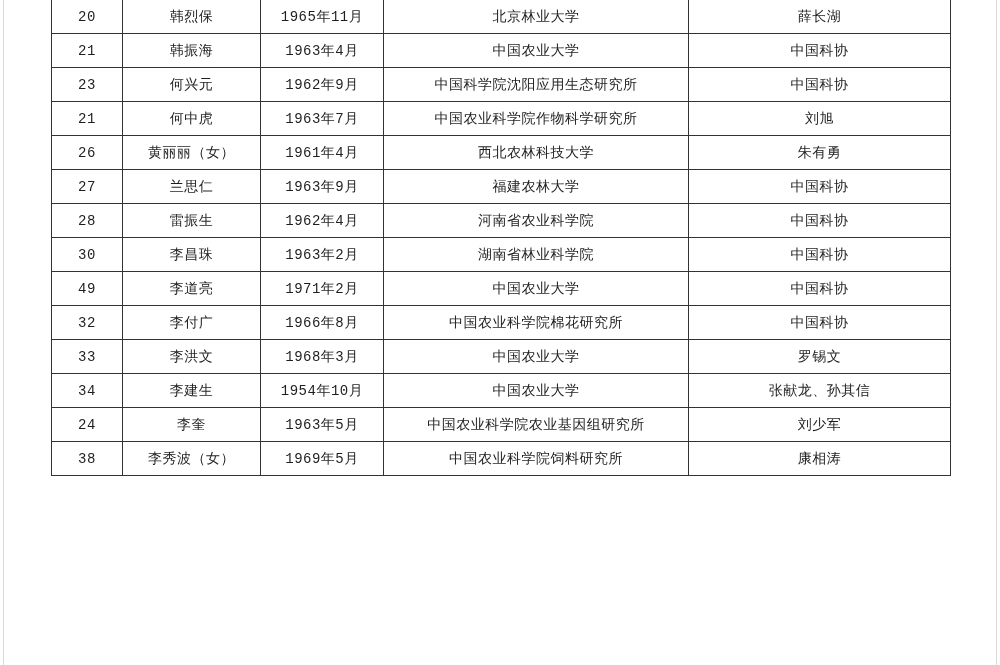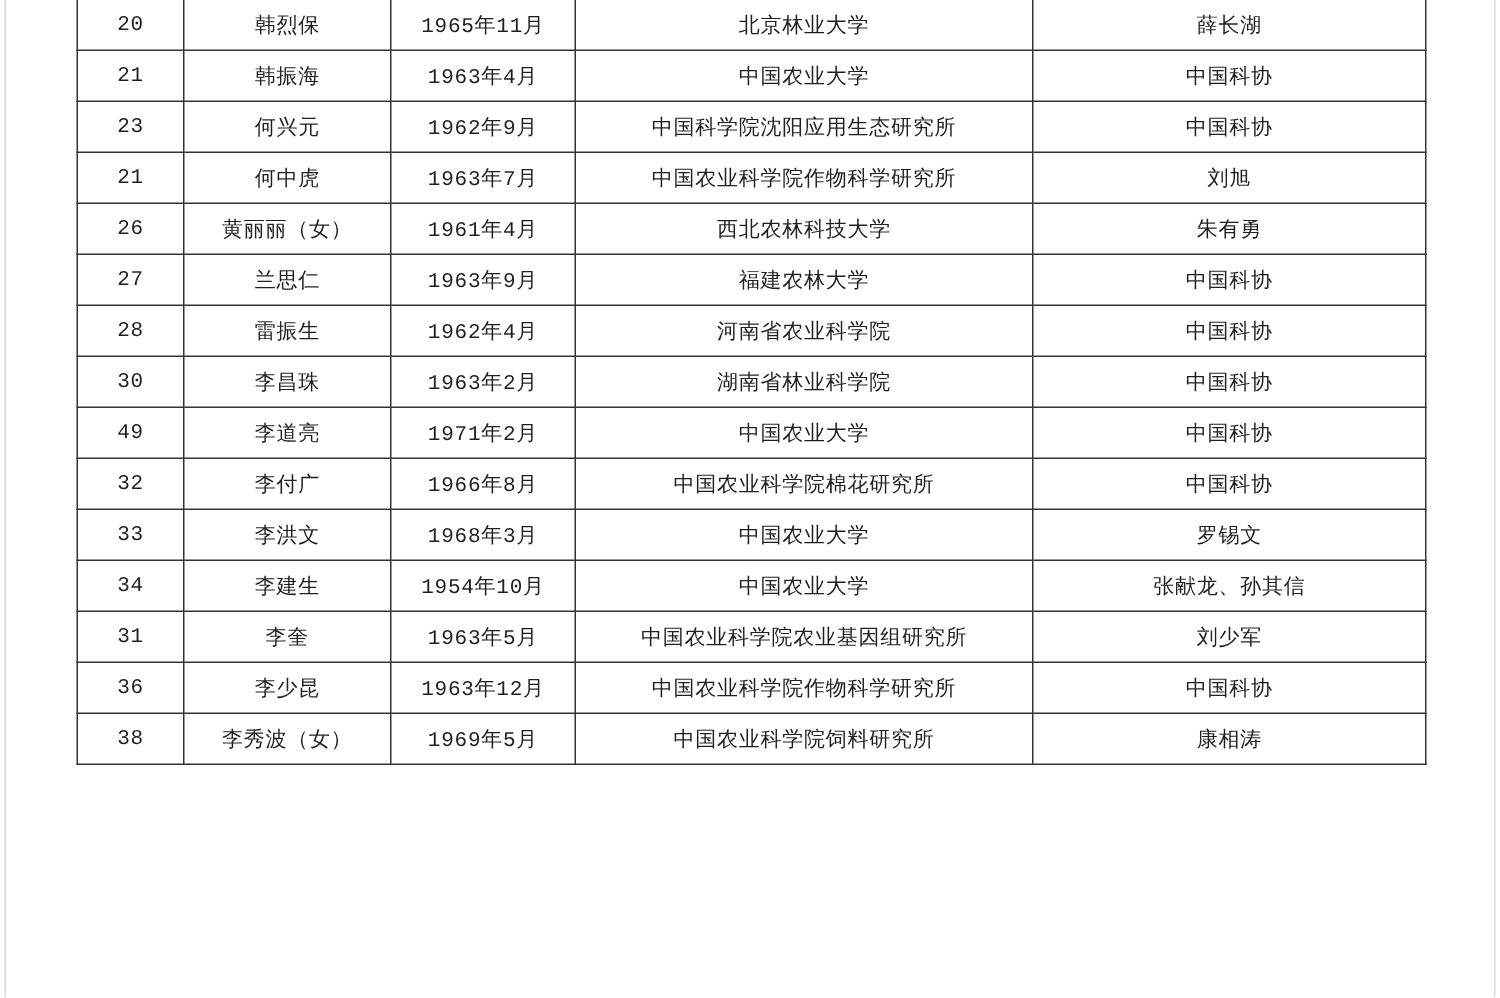--- a/index.html
+++ b/index.html
@@ -147,32 +147,25 @@
           <td>罗锡文</td>
         </tr>
         <tr>
           <td>34</td>
           <td>李建生</td>
           <td>1954年10月</td>
           <td>中国农业大学</td>
           <td>张献龙、孙其信</td>
         </tr>
         <tr>
-          <td>31</td>
+          <td>24</td>
           <td>李奎</td>
           <td>1963年5月</td>
           <td>中国农业科学院农业基因组研究所</td>
           <td>刘少军</td>
-        </tr>
-        <tr>
-          <td>36</td>
-          <td>李少昆</td>
-          <td>1963年12月</td>
-          <td>中国农业科学院作物科学研究所</td>
-          <td>中国科协</td>
         </tr>
         <tr>
           <td>38</td>
           <td>李秀波（女）</td>
           <td>1969年5月</td>
           <td>中国农业科学院饲料研究所</td>
           <td>康相涛</td>
         </tr>
       </tbody>
   </table>

